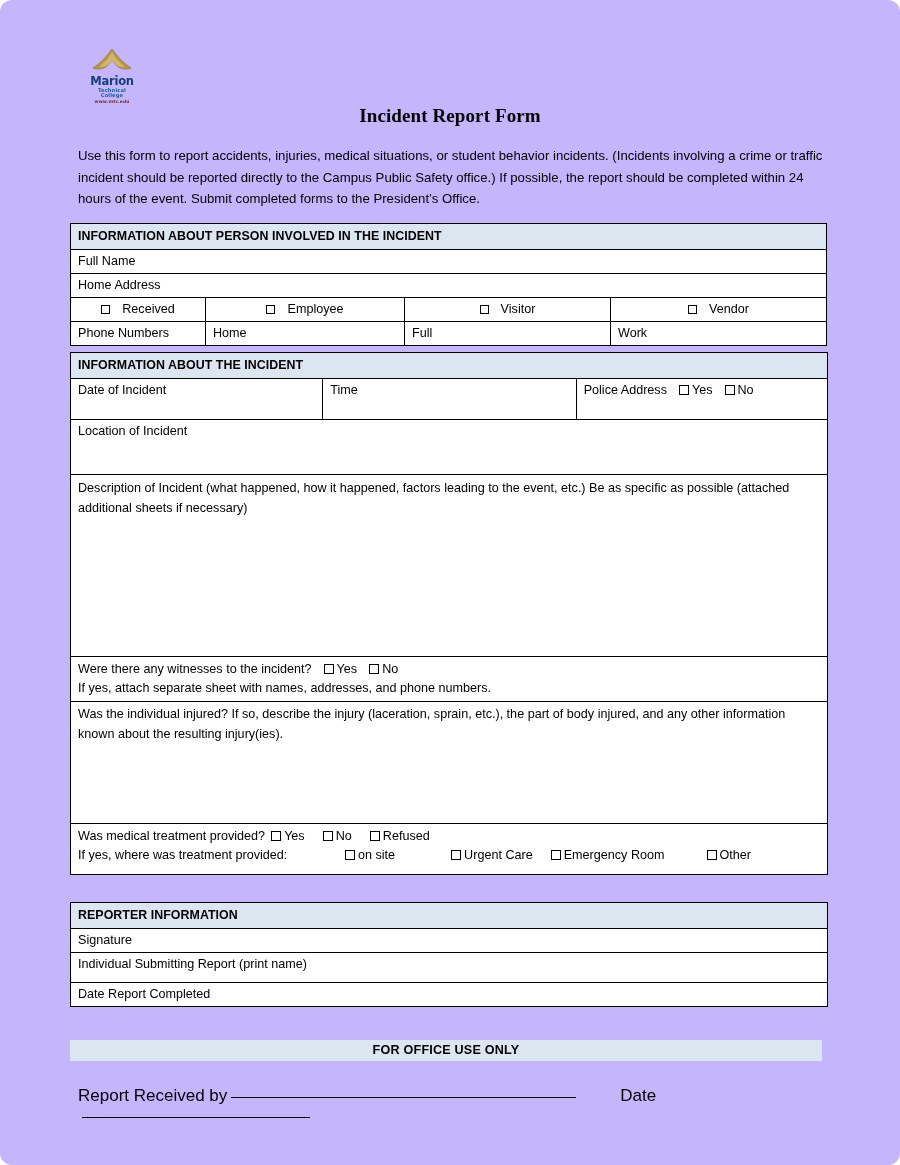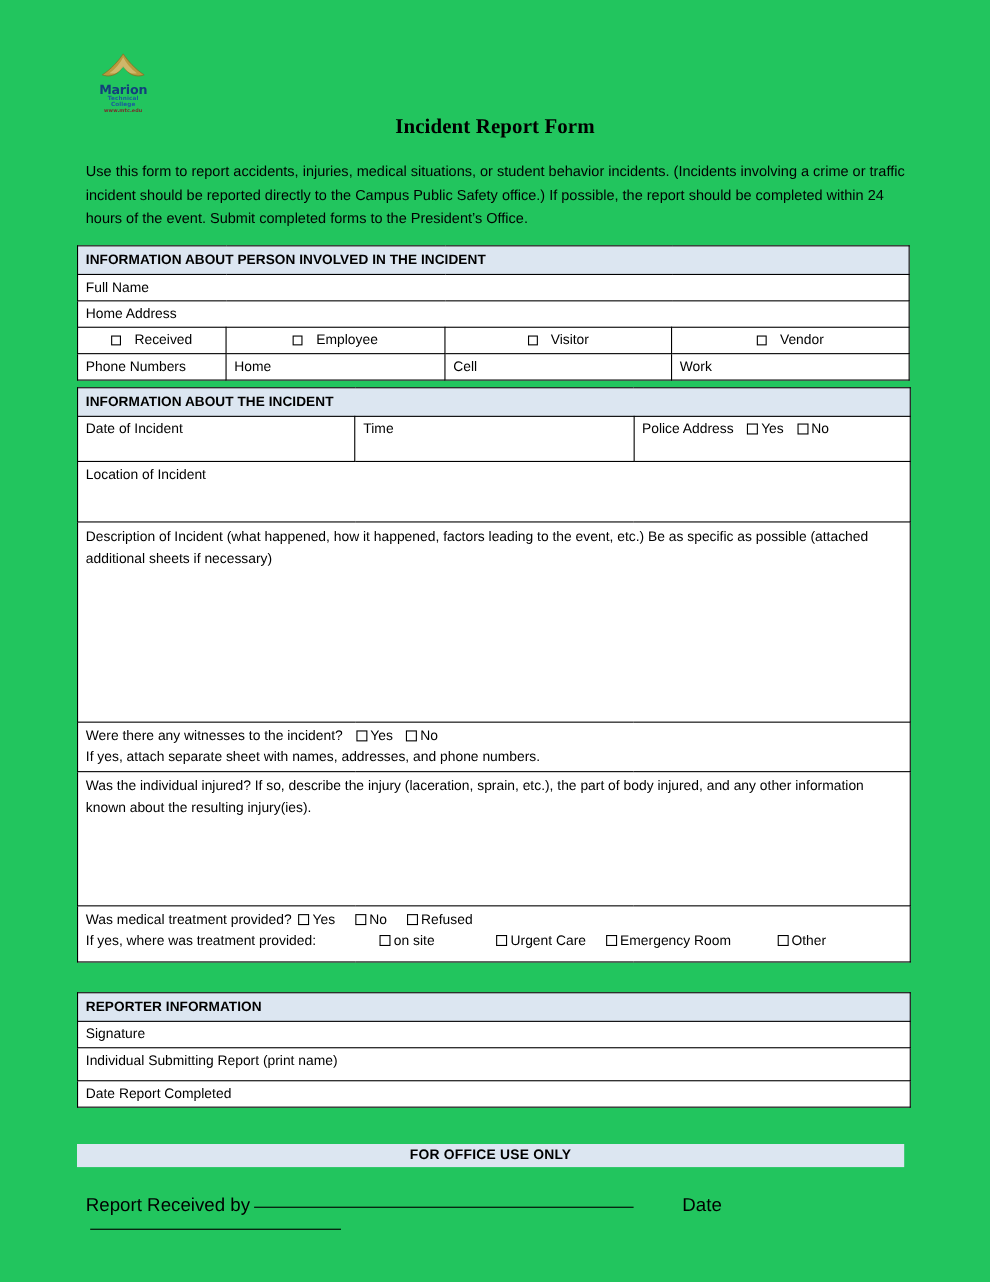--- a/index.html
+++ b/index.html
@@ -12,21 +12,22 @@
     height: 1165px;
     font-family: "Liberation Sans", sans-serif;
     color: #000000;
     position: relative;
     overflow: hidden;
   }
   .page {
     position: relative;
     width: 900px;
     height: 1165px;
-    background: #22c55e;
+    background: #c4b5fd;
+    border-radius: 12px;
   }
 
   
   .logo-block {
     position: absolute;
     left: 86px;
     top: 48px;
     width: 52px;
     text-align: center;
     line-height: 1;
@@ -235,21 +236,21 @@
         </td>
       </tr>
       <tr>
         <td>
           <span>Phone Numbers</span>
         </td>
         <td>
           <span>Home</span>
         </td>
         <td>
-          <span>Cell</span>
+          <span>Full</span>
         </td>
         <td>
           <span>Work</span>
         </td>
       </tr>
     </tbody>
   </table>
 
   <table class="tbl" id="tbl-incident">
     <colgroup>

